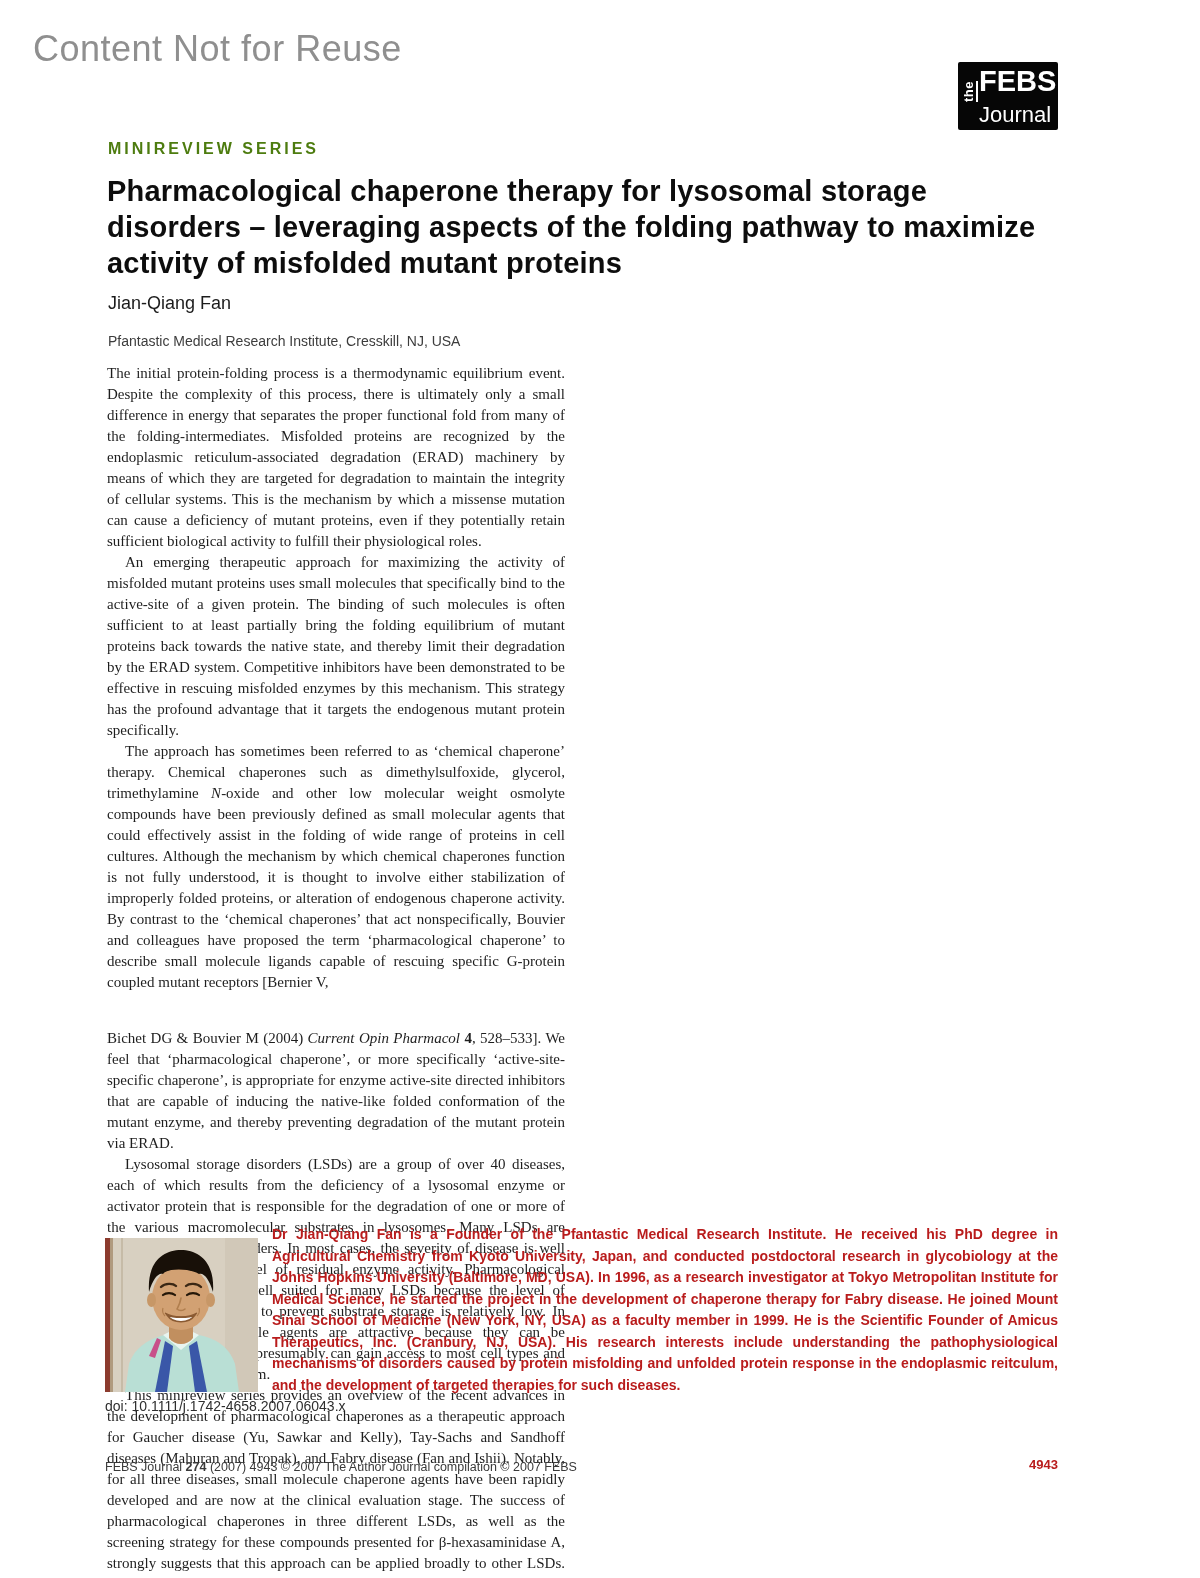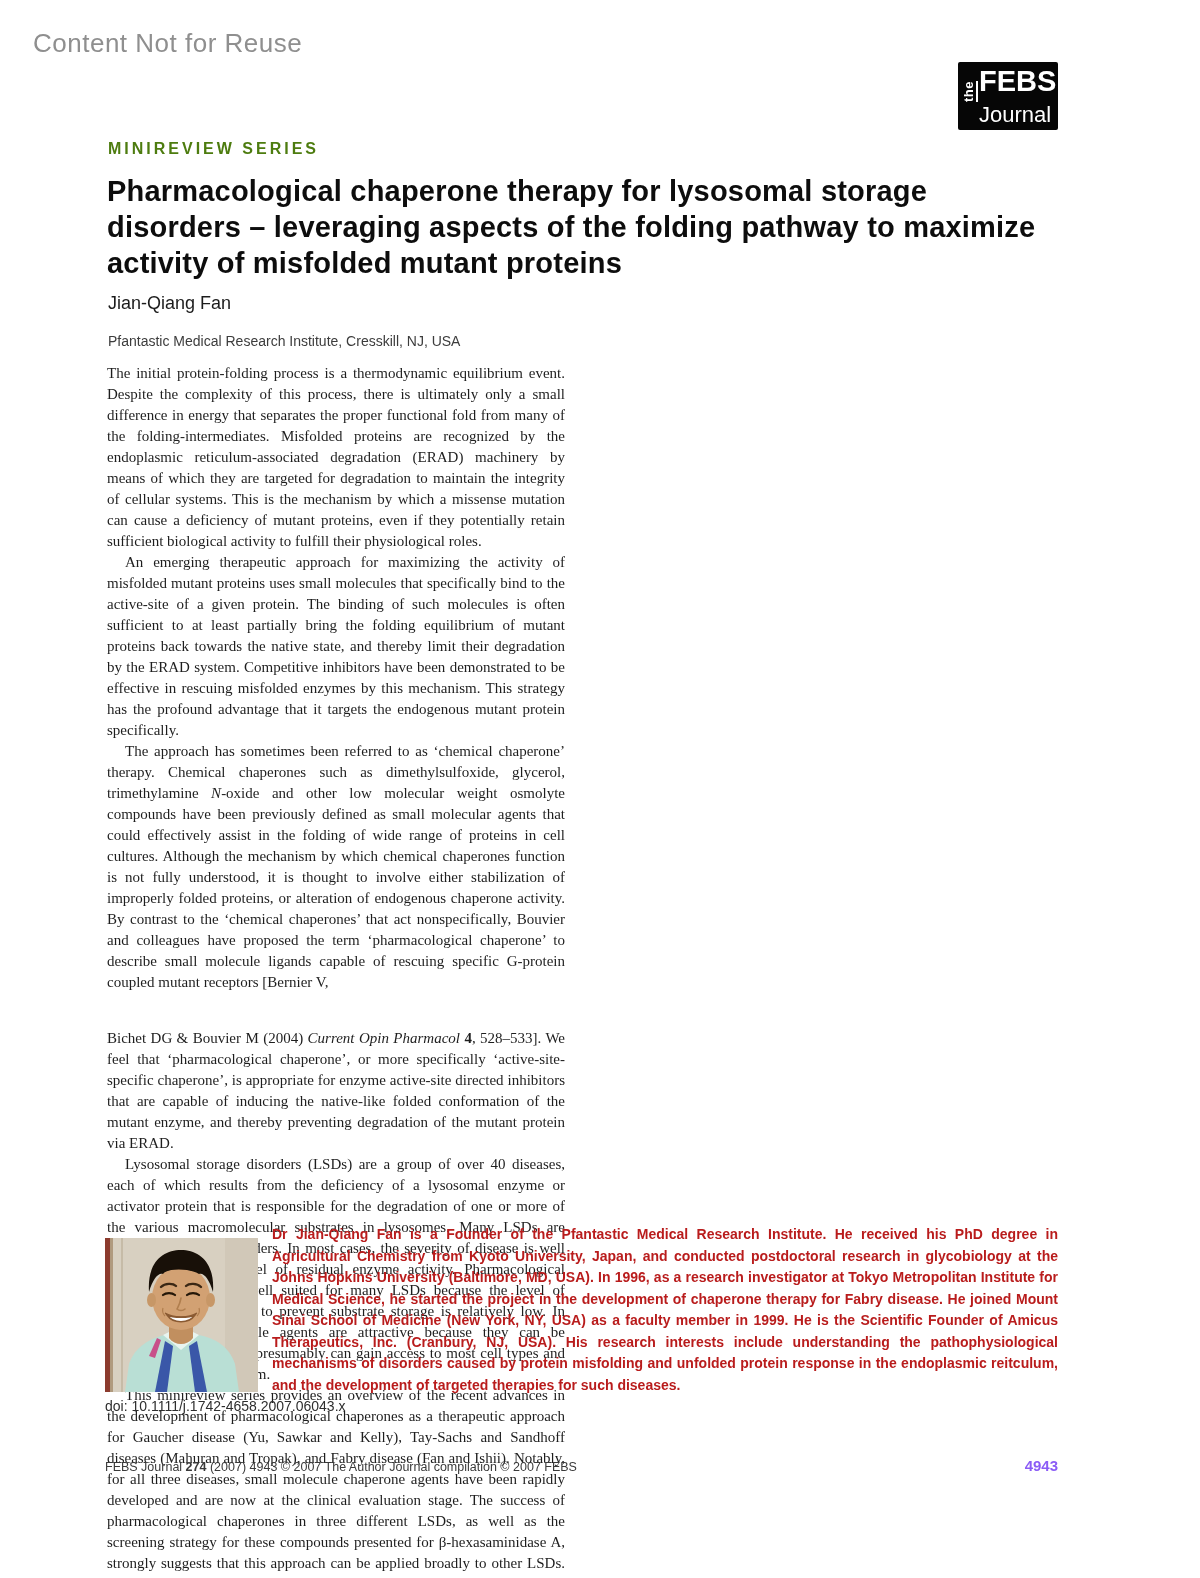--- a/index.html
+++ b/index.html
@@ -5,21 +5,21 @@
   html,body{margin:0;padding:0;background:#ffffff;}
   .page{
     position:relative;
     width:1200px;height:1578px;
     background:#ffffff;
     font-family:"Liberation Sans",sans-serif;
     overflow:hidden;
   }
   .watermark{
     position:absolute;left:33px;top:28px;
-    font-size:26px;color:#8f8f8f;letter-spacing:0.5px;
+    font-size:36px;color:#8f8f8f;letter-spacing:0.5px;
   }
   
   .logo{
     position:absolute;left:958px;top:62px;width:100px;height:68px;
     background:#060606;color:#ffffff;border-radius:2px;
     display:flex;align-items:center;justify-content:flex-start;
     padding:2px 4px 2px 2px;box-sizing:border-box;
   }
   .logo-the{
     writing-mode:vertical-rl;transform:rotate(180deg);
@@ -70,21 +70,21 @@
   .doi{
     position:absolute;left:105px;top:1398px;
     font-size:14px;color:#2e2e2e;
   }
   .footer-left{
     position:absolute;left:105px;top:1460px;
     font-size:12.5px;color:#3a3a3a;white-space:pre-wrap;
   }
   .footer-page{
     position:absolute;right:142px;top:1457px;
-    font-size:15px;font-weight:bold;color:#8b5cf6;
+    font-size:13px;font-weight:bold;color:#b91c1c;
   }
 </style>
 </head>
 <body>
 
 <div class="page">
 
   <div class="watermark">Content Not for Reuse</div>
 
   <div class="logo">

